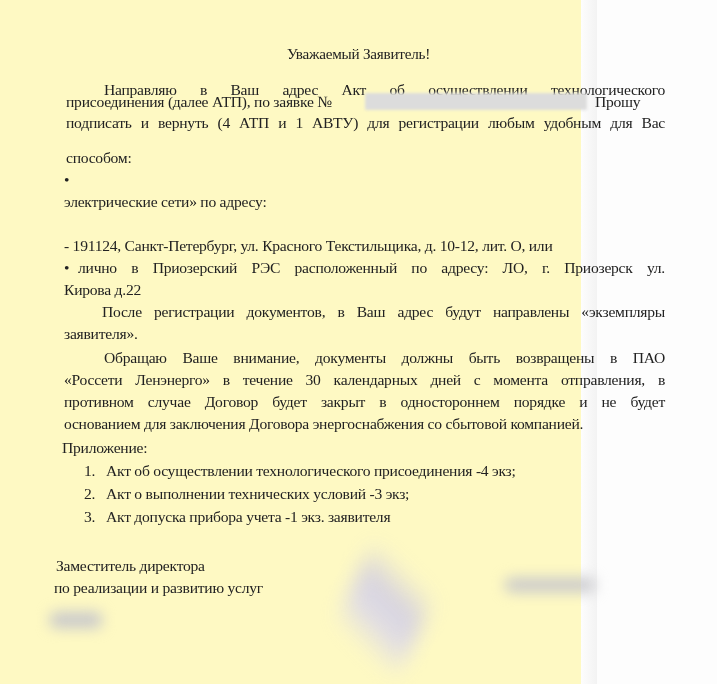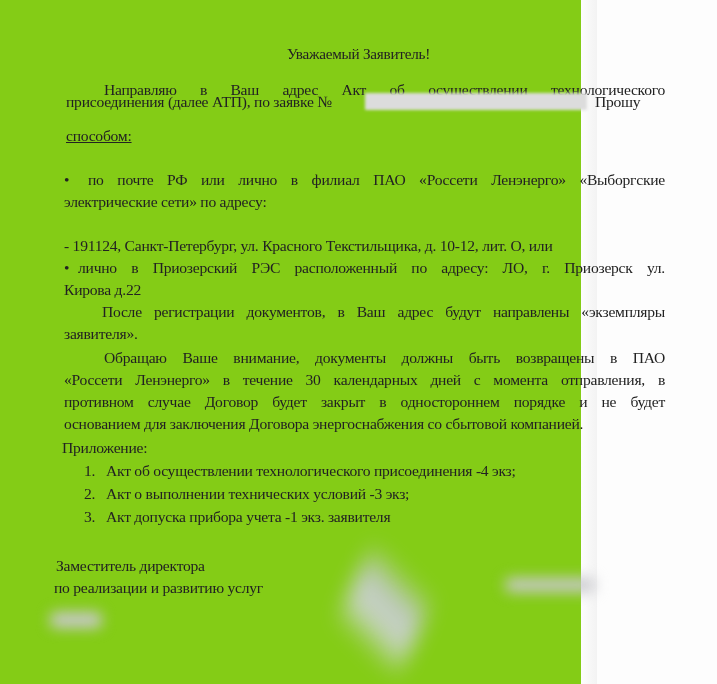--- a/index.html
+++ b/index.html
@@ -3,21 +3,21 @@
 <meta charset="utf-8">
 <style>
   html, body { margin: 0; padding: 0; }
   body {
     width: 717px; height: 684px; overflow: hidden;
     background: #fdfdfd;
     font-family: "Liberation Serif", "DejaVu Serif", serif;
     color: #222;
     position: relative;
   }
-  .page { position: absolute; left: 0; top: 0; width: 597px; height: 684px; background: #84cc16; }
+  .page { position: absolute; left: 0; top: 0; width: 597px; height: 684px; background: #fef9c3; }
   .edge { position: absolute; right: 0; top: 0; width: 16px; height: 684px; background: linear-gradient(90deg, #fdfdfd, #f3f3f3); }
   .line { position: absolute; white-space: nowrap; font-size: 15.6px; line-height: 20px; letter-spacing: -0.25px; }
   .just { text-align: justify; text-align-last: justify; white-space: normal; }
   .title { left: 0; width: 717px; text-align: center; top: 44px; font-size: 15.2px; }
   .redact {
     position: absolute; left: 365px; top: 93px; width: 222px; height: 17px;
     background: #dcdcdc; filter: blur(1.5px); border-radius: 1px;
   }
   .blur-name { position: absolute; background: #c8c8cc; filter: blur(7px); border-radius: 6px; }
   .signature {
@@ -32,24 +32,24 @@
 
 <div class="page">
   <div class="edge"></div>
 
   <div class="line title">Уважаемый  Заявитель!</div>
 
   <div class="line just" style="left:104px; top:80px; width:561px;">Направляю  в  Ваш  адрес  Акт  об  осуществлении  технологического</div>
   <div class="line" style="left:66px; top:92px;">присоединения (далее АТП), по заявке №</div>
   <div class="redact"></div>
   <div class="line" style="left:595px; top:92px;">Прошу</div>
-  <div class="line" style="left:66px; top:126px;text-decoration:underline;">способом:</div>
+  <div class="line just" style="left:66px; top:113px; width:599px;">подписать и вернуть (4 АТП и 1 АВТУ) для регистрации любым удобным для Вас</div>
+  <div class="line" style="left:66px; top:148px;">способом:</div>
 
   <div class="line" style="left:64px; top:170px;">•</div>
-  <div class="line just" style="left:88px; top:170px; width:577px;">по почте РФ или лично в филиал ПАО «Россети Ленэнерго» «Выборгские</div>
   <div class="line" style="left:64px; top:192px;">электрические сети»  по адресу:</div>
   <div class="line" style="left:64px; top:236px;">- 191124, Санкт-Петербург, ул. Красного Текстильщика, д. 10-12, лит. О,  или</div>
   <div class="line" style="left:64px; top:258px;">•</div>
   <div class="line just" style="left:78px; top:258px; width:587px;">лично в Приозерский РЭС расположенный по адресу: ЛО, г. Приозерск ул.</div>
   <div class="line" style="left:64px; top:280px;">Кирова д.22</div>
 
   <div class="line just" style="left:102px; top:302px; width:563px;">После регистрации документов, в Ваш адрес будут направлены «экземпляры</div>
   <div class="line" style="left:64px; top:324px;">заявителя».</div>
 
   <div class="line just" style="left:104px; top:348px; width:561px;">Обращаю  Ваше  внимание,  документы  должны  быть  возвращены  в  ПАО</div>

